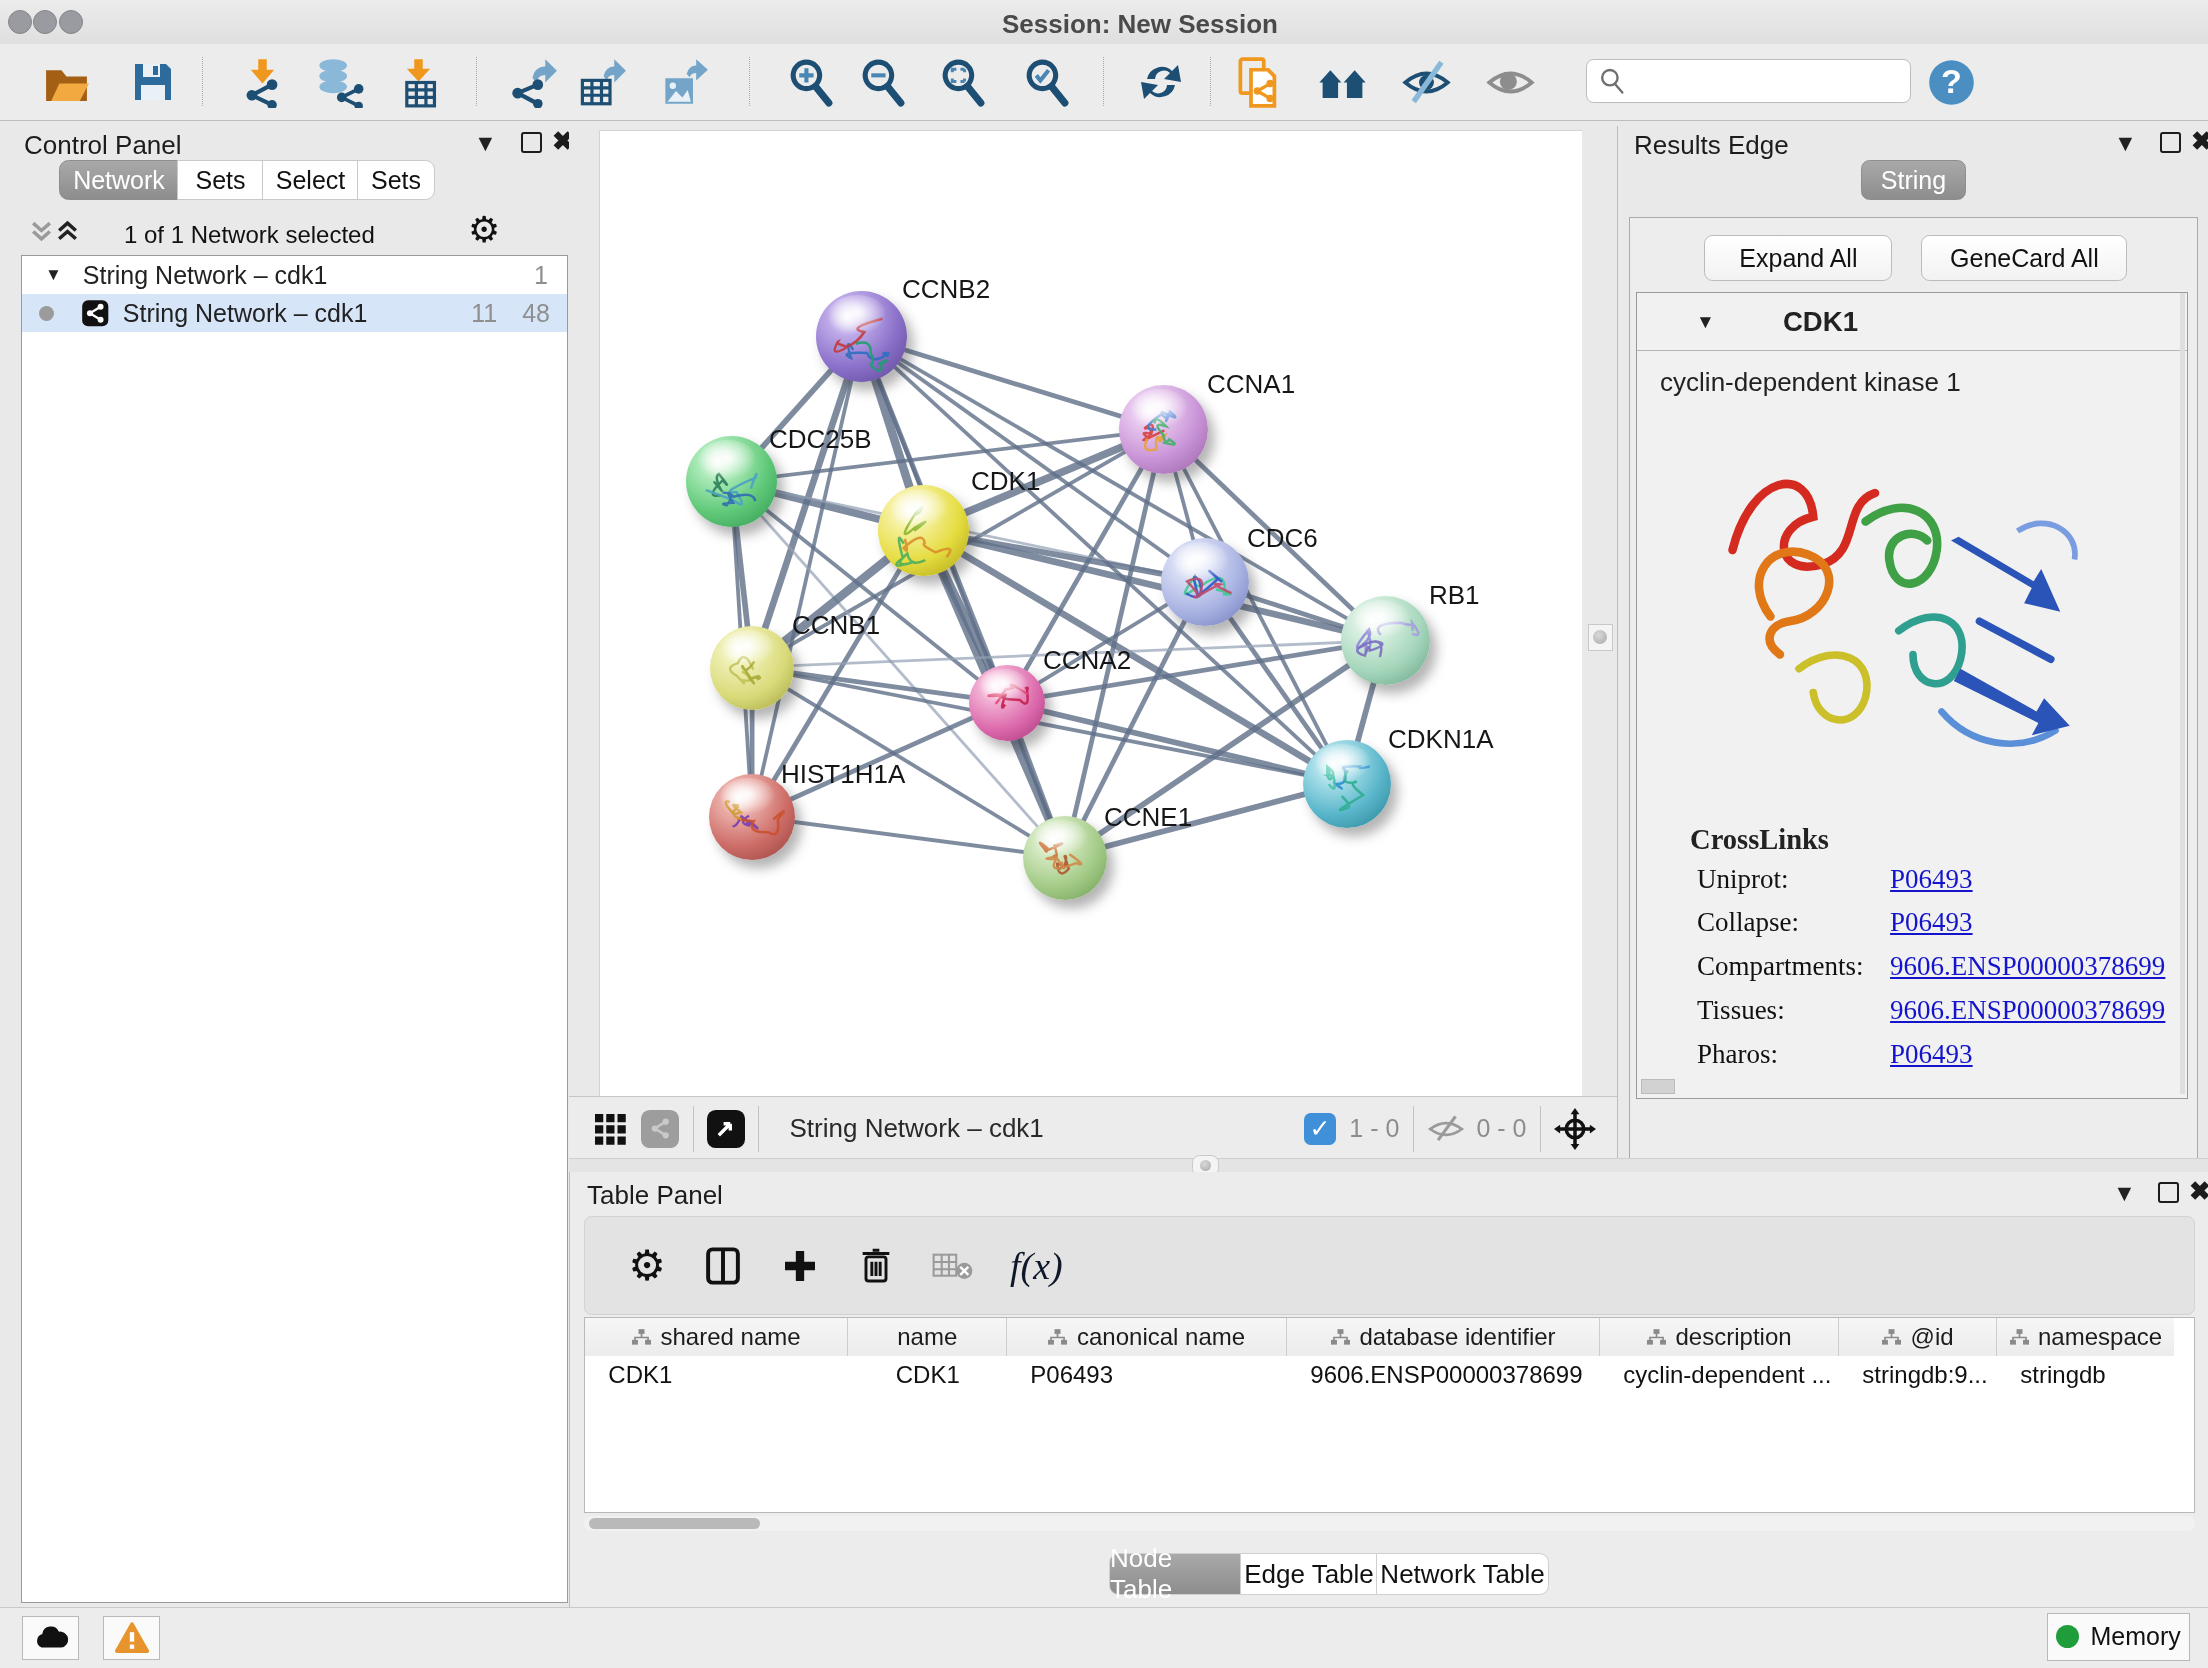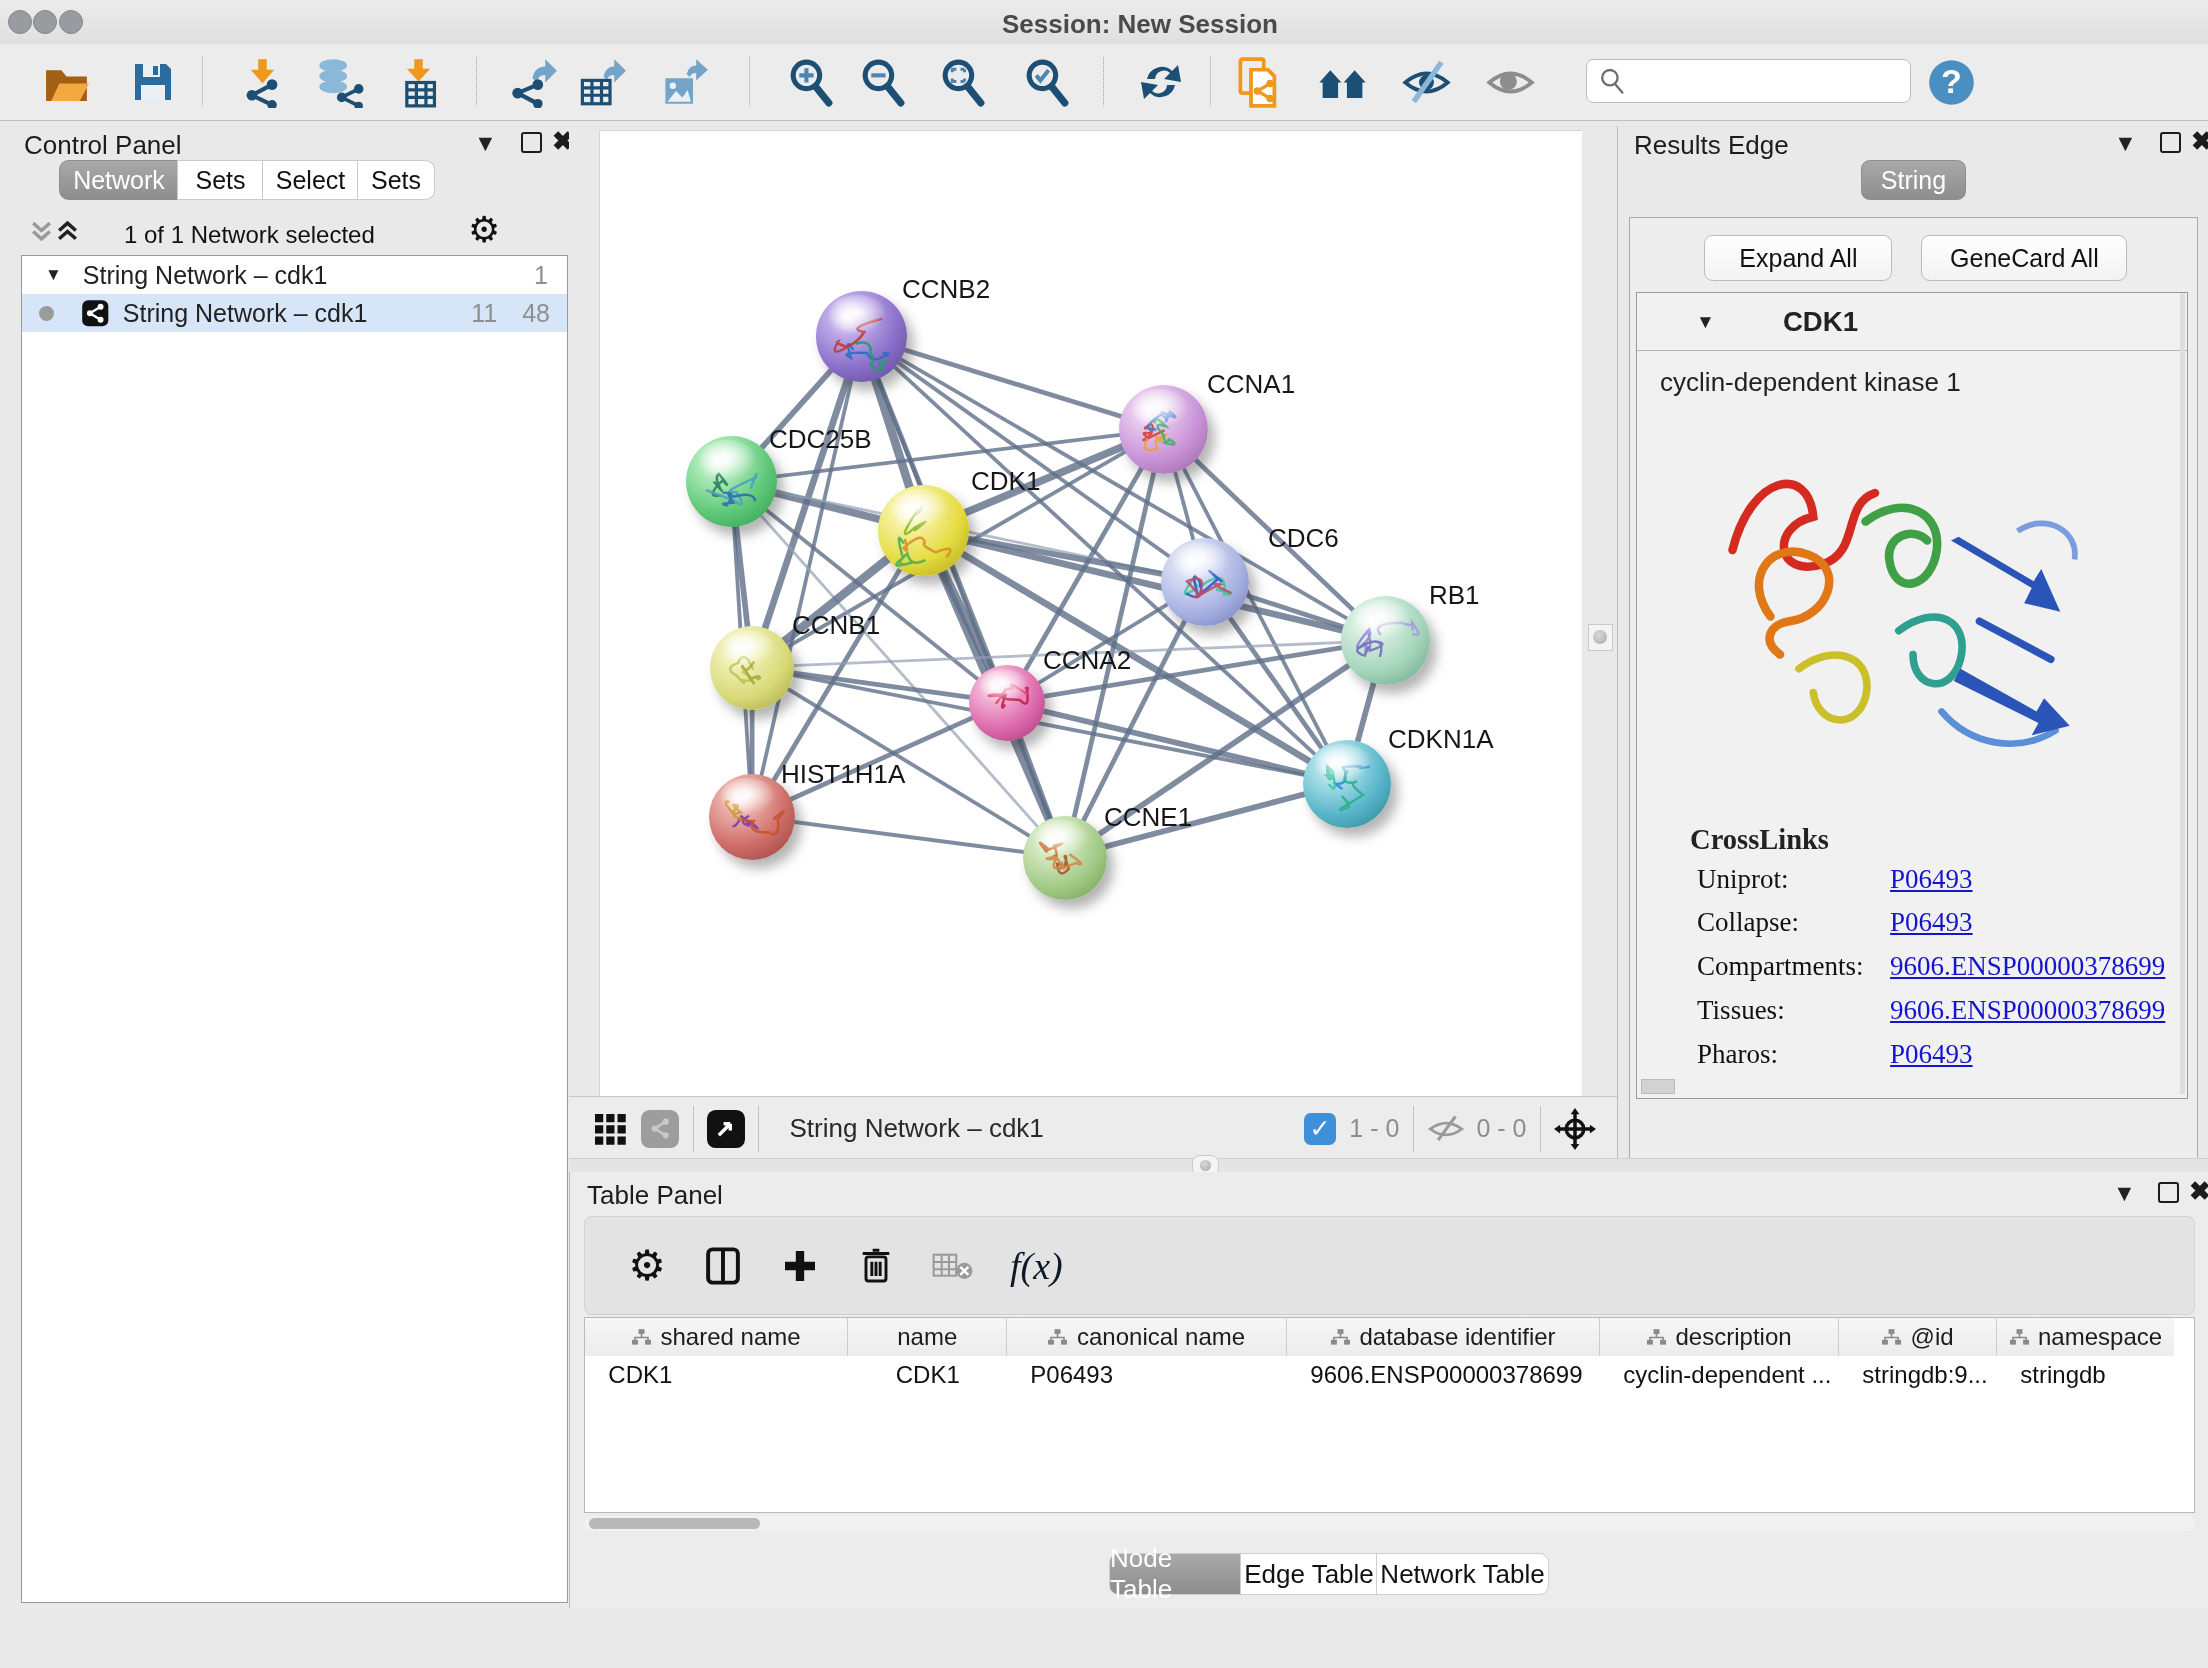--- a/index.html
+++ b/index.html
@@ -411,21 +411,21 @@
         </div>
         <div class="nodelabel" style="left: 371px; top: 335px;">CDK1</div>
         <div class="sphere" style="left: 561px; top: 407px; width: 88px; height: 88px; background: radial-gradient(circle at 34% 28%, rgb(255, 255, 255) 0%, rgb(214, 219, 244) 22%, rgb(169, 179, 226) 58%, rgb(106, 118, 184) 100%);">
           <svg width="88" height="88" style="position: absolute; left: 0px; top: 0px;" viewBox="0 0 92 92">
             <path d="M35.89356652949246 52.87825017146776 Q14.544029492455426 68.61968364197531 35.02672839506173 40.78130315500685 Q34.88435871056242 56.41357338820301 47.34852880658436 46.411472050754455 Q69.92772976680384 32.70659550754458 65.96843278463649 58.90291323731138 Q83.25274348422496 59.778585390946496 57.361337448559674 53.87373371056241" fill="none" stroke="#3ec98f" stroke-width="2.6" stroke-opacity="0.9"></path>
             <path d="M26.277578875171468 58.00178412208505 Q46.90659122085047 69.33346450617285 40.186466049382716 45.32593278463649 Q30.059682784636486 31.33363511659808 38.065473251028806 56.9364566186557 Q34.47507544581619 66.08108624828533 59.535176611796985 42.611956447187936 Q39.57581447187929 24.76676440329219 63.91491769547326 45.948317043895756" fill="none" stroke="#2f59c9" stroke-width="2.6" stroke-opacity="0.9"></path>
             <path d="M33.52825788751715 61.20865140603567 Q46.302486282578876 65.06391203703704 27.329537037037042 45.270562414266124 Q49.38500685871057 35.38703017832648 40.28241769547326 60.1781078532236 Q52.689087791495204 52.30557698902607 61.91858710562415 48.55433299039781 Q46.88221879286695 45.72161008230453 73.60000000000001 57.57290037722909" fill="none" stroke="#c04a68" stroke-width="2.6" stroke-opacity="0.9"></path>
           </svg>
           <div class="shine"></div>
         </div>
-        <div class="nodelabel" style="left: 668px; top: 392px;">CDC6</div>
+        <div class="nodelabel" style="left: 647px; top: 392px;">CDC6</div>
         <div class="sphere" style="left: 741px; top: 465px; width: 89px; height: 89px; background: radial-gradient(circle at 34% 28%, rgb(255, 255, 255) 0%, rgb(213, 238, 222) 22%, rgb(165, 214, 187) 58%, rgb(100, 159, 130) 100%);">
           <svg width="89" height="89" style="position: absolute; left: 0px; top: 0px;" viewBox="0 0 94 94">
             <path d="M26.807810356652954 52.35120627572016 Q25.419045781893008 66.77743398491083 26.29120927640604 51.21702503429355 Q6.195123028120719 63.404144375857335 29.671046810699593 35.058397633744846 Q33.612494855967086 42.53068844307269 23.408228309327853 50.85598251028806 Q36.10737525720165 61.81426783264746 27.6760048010974 35.51759859396433" fill="none" stroke="#8f86d8" stroke-width="2.6" stroke-opacity="0.9"></path>
             <path d="M35.173520233196164 47.68565843621399 Q54.26384516460906 50.12108367626886 30.409874399862833 57.68822873799725 Q29.92250728737998 48.832693758573384 25.277852366255154 63.02376028806584 Q6.179871399176964 57.11265603566529 31.82724837105625 48.528467078189294 Q46.72770704732511 45.407061042524 40.98686899862827 64.432390260631" fill="none" stroke="#7a6fc0" stroke-width="2.6" stroke-opacity="0.9"></path>
             <path d="M41.97256344307271 41.06177726337448 Q30.625311213991775 28.373066700960216 63.120206189986284 28.2 Q78.32489154663924 32.76847736625514 75.2 28.2 Q76.14592335390947 43.37216735253772 75.2 28.2 Q88.38510373799726 45.46556927297668 75.2 39.70456361454047" fill="none" stroke="#a79ce0" stroke-width="2.6" stroke-opacity="0.9"></path>
           </svg>
           <div class="shine"></div>
         </div>
         <div class="nodelabel" style="left: 829px; top: 449px;">RB1</div>
         <div class="sphere" style="left: 110px; top: 495px; width: 84px; height: 84px; background: radial-gradient(circle at 34% 28%, rgb(255, 255, 255) 0%, rgb(238, 239, 178) 22%, rgb(217, 218, 121) 58%, rgb(160, 161, 60) 100%);">
@@ -737,15 +737,34 @@
         <span>Node Table</span>
       </div>
     <div class="btab abs" style="left:670px;top:381px;width:136px">
         <span>Edge Table</span>
       </div>
     <div class="btab abs" style="left:806px;top:381px;width:171px;border-radius:0 9.5px 9.5px 0">
         <span>Network Table</span>
       </div>
   </div>
 
+  <div id="statusbar" class="abs">
+    <div class="sbtn abs" style="left:22px">
+      <svg width="38" height="28.5" viewBox="0 0 48 34">
+        <path d="M12 30 a9 9 0 0 1 1-17 a11 11 0 0 1 21-3 a8 8 0 0 1 3 20z" fill="#111"></path>
+      </svg>
+    </div>
+    <div class="sbtn abs" style="left:103px">
+      <svg width="36" height="32" viewBox="0 0 48 44">
+        <path d="M24 3 L45 40 H3 Z" fill="#e8942d" stroke="#e8942d" stroke-width="5" stroke-linejoin="round"></path>
+        <rect x="21" y="14" width="6" height="13" fill="#fff"></rect>
+          <rect x="21" y="31" width="6" height="6" fill="#fff"></rect>
+      </svg>
+    </div>
+    <div id="membbox"></div>
+    <div id="membtn" class="abs">
+      <span class="dotgreen"></span>
+      <span>Memory</span>
+    </div>
+  </div>
 
 </div>
 
 
 </body></html>

